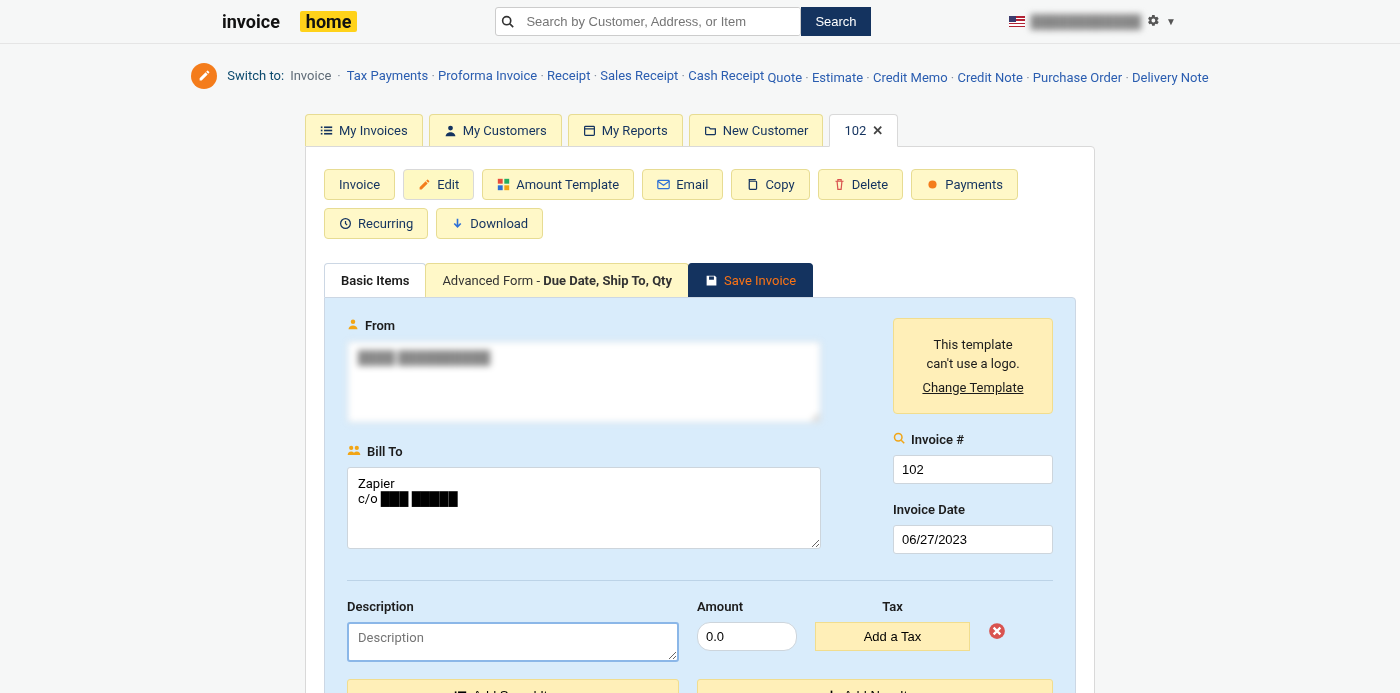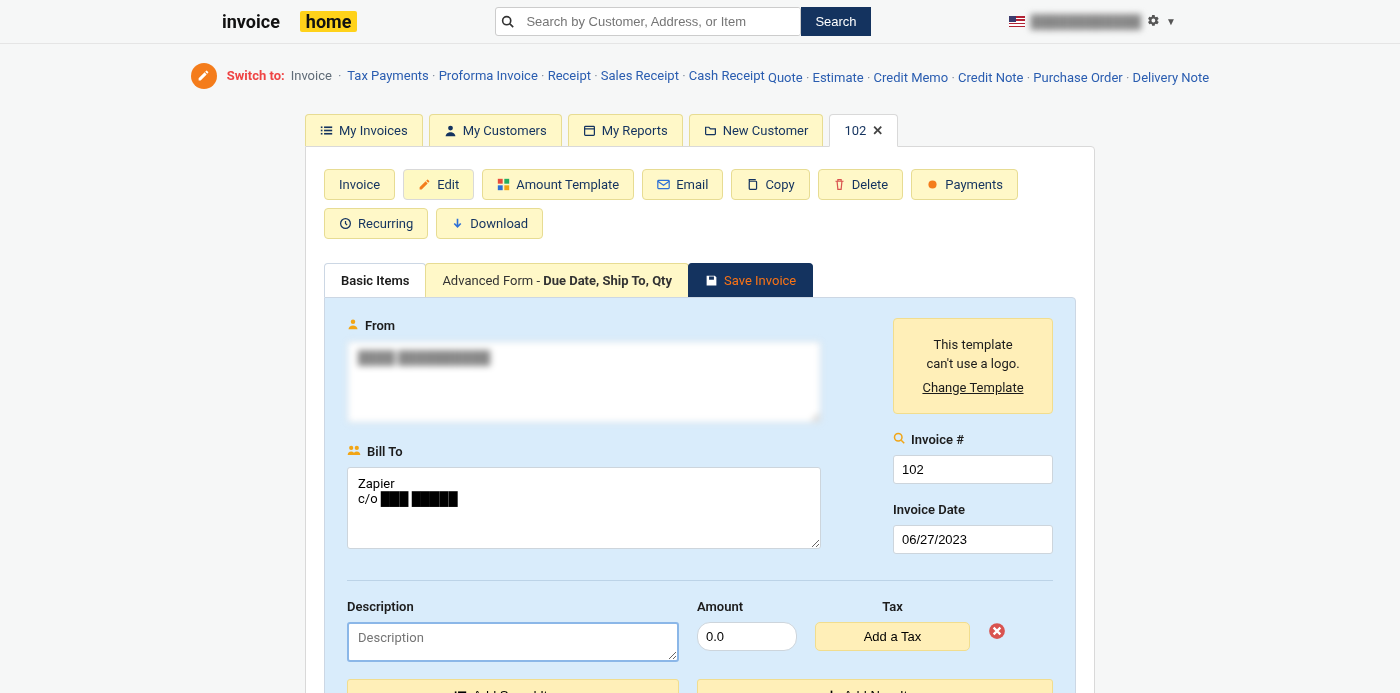--- a/index.html
+++ b/index.html
@@ -17,21 +17,21 @@
   .search-btn { background: #14335f; color: #fff; border: none; padding: 7px 14px; font-size: 13px; cursor: pointer; }
   .user-area { display:flex; align-items:center; gap:6px; margin-right: 200px; color:#555; }
   .flag { width:16px; height:11px; background: linear-gradient(to bottom, #b22234 0%, #b22234 15%, #fff 15%, #fff 30%, #b22234 30%, #b22234 45%, #fff 45%, #fff 60%, #b22234 60%, #b22234 75%, #fff 75%, #fff 90%, #b22234 90%); position:relative; }
   .flag::before { content:""; position:absolute; top:0; left:0; width:7px; height:6px; background:#3c3b6e; }
   .blur { filter: blur(3px); color:#888; }
 
   
   .switch-area { padding: 18px 0 10px; text-align: center; }
   .switch-row { display: inline-flex; flex-wrap: wrap; justify-content: center; align-items: center; gap: 6px; }
   .pencil-ic { width: 26px; height: 26px; background: #f47c1b; border-radius: 50%; display: inline-flex; align-items:center; justify-content:center; color:#fff; margin-right: 4px; }
-  .switch-label { color: #ef4444; font-weight: 700; }
+  .switch-label { color: #0c4a6e; font-weight: 400; }
   .switch-current { color: #5f6b77; }
   .switch-link { color: #2a5db0; cursor: pointer; }
   .sep { color: #8892a0; }
 
   
   .main { width: 790px; margin: 14px auto 0; }
   .tabs-row { display: flex; gap: 6px; align-items: flex-end; }
   .tab-btn { background: #fff8c8; border: 1px solid #e7dc93; border-bottom: none; border-radius: 4px 4px 0 0; padding: 8px 14px; font-size: 13px; color: #14335f; display: flex; align-items: center; gap: 6px; cursor: pointer; }
   .tab-btn .ic { color: #14335f; }
   .tab-active { background: #fff; border: 1px solid #d9d9d9; border-bottom: 1px solid #fff; position: relative; top: 1px; }
@@ -75,21 +75,21 @@
   .mt18 { margin-top: 18px; }
 
   hr.div { border: none; border-top: 1px solid #bcd3e7; margin: 26px 0 18px; }
 
   
   .line-grid { display: grid; grid-template-columns: 332px 100px 155px 30px; gap: 18px; align-items: start; }
   .col-head { font-weight: 600; margin-bottom: 8px; }
   .center { text-align: center; }
   .desc-ta { width: 100%; height: 40px; border: 2px solid #8bb7e8; border-radius: 3px; padding: 6px 9px; font-family: inherit; font-size: 13px; resize: vertical; background:#fff; outline: none; }
   .amt-in { width: 100%; border: 1px solid #cdd5dc; border-radius: 13px; padding: 6px 8px; font-size: 13px; background:#fff; }
-  .tax-btn { width: 100%; background: #ffefb8; border: 1px solid #f1dd8e; border-radius: 5px; padding: 6px 8px; font-size: 13px; cursor:pointer; }
+  .tax-btn { width: 100%; background: #ffefb8; border: 1px solid #f1dd8e; border-radius: 0; padding: 6px 8px; font-size: 13px; cursor:pointer; }
   .del-ic { color: #d9534f; font-size: 18px; cursor:pointer; padding-top:4px; }
 
   .yellow-btn { background: #ffefb8; border: 1px solid #f1dd8e; border-radius: 3px; padding: 8px 8px; font-size: 13px; cursor:pointer; display:flex; align-items:center; justify-content:center; gap:6px; }
 
   .btn-row { display:grid; grid-template-columns: 332px 1fr; gap:18px; margin-top: 14px; }
 </style>
 </head>
 <body>
 
 <div class="topbar">

